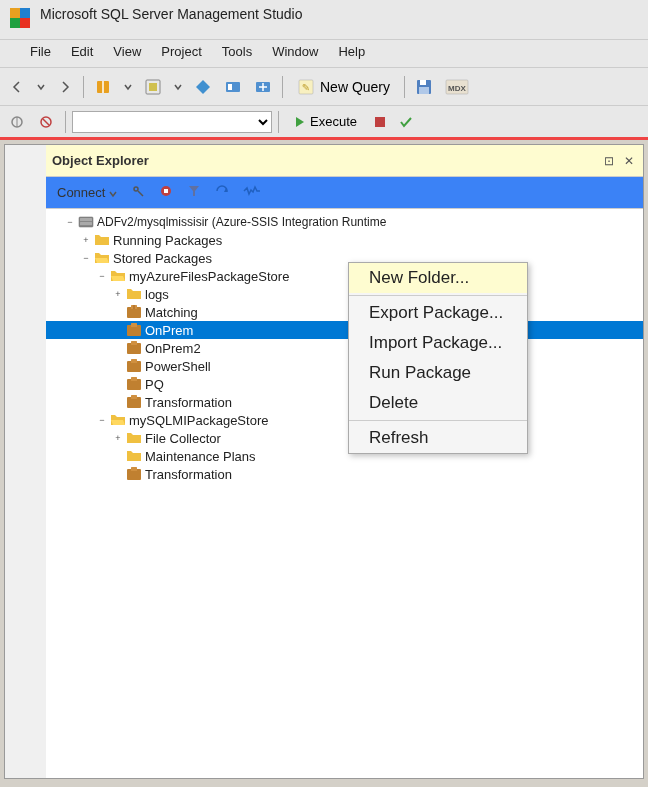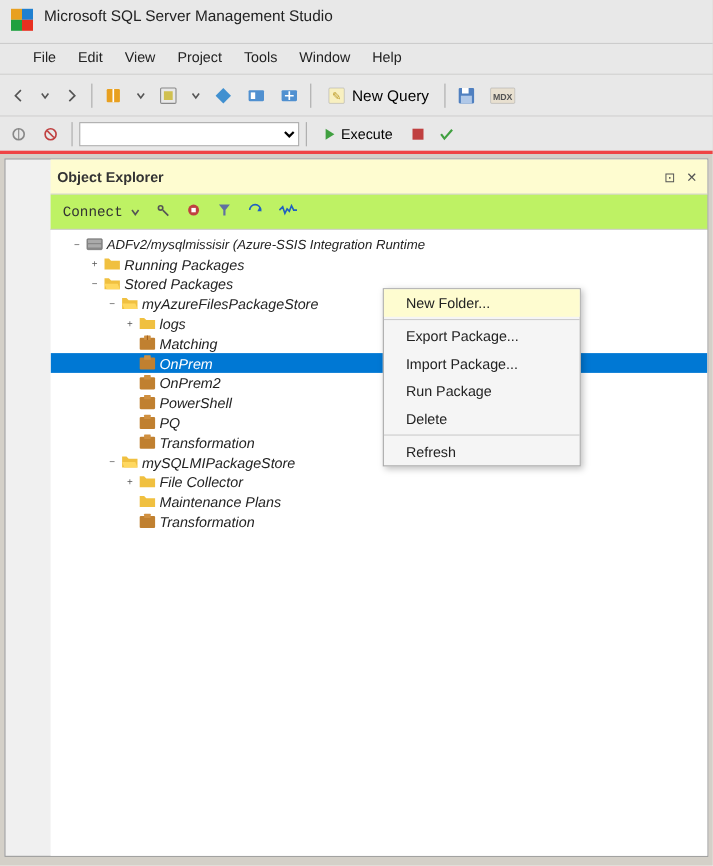--- a/index.html
+++ b/index.html
@@ -147,26 +147,25 @@
       cursor: pointer;
       color: #555;
       font-size: 12px;
       padding: 1px 3px;
     }
 
     
     .oe-toolbar {
       display: flex;
       align-items: center;
-      background: #bef264;
+      background: #3b82f6;
       padding: 3px 6px;
       border-bottom: 1px solid #ccc;
       gap: 4px;
       height: 32px;
-      font-family: Liberation Mono, monospace;
     }
     .oe-tool-btn {
       cursor: pointer;
       padding: 2px 4px;
       border: 1px solid transparent;
       border-radius: 2px;
       font-size: 13px;
       color: #333;
     }
 
@@ -204,38 +203,37 @@
       height: 16px;
       flex-shrink: 0;
       margin-right: 3px;
       display: inline-flex;
       align-items: center;
       justify-content: center;
     }
     .item-label {
       font-size: 13px;
       color: #222;
-      font-style: italic;
     }
 
     
     .context-menu {
       position: absolute;
       left: 348px;
       top: 262px;
       background: #f5f5f5;
       border: 1px solid #aaa;
       box-shadow: 2px 2px 6px rgba(0,0,0,0.25);
       z-index: 100;
       min-width: 180px;
     }
     .ctx-item {
       padding: 5px 20px;
       cursor: pointer;
-      font-size: 13px;
+      font-size: 17px;
       color: #222;
       white-space: nowrap;
     }
     .ctx-item.highlighted { background: #fefcd0; }
     .ctx-separator {
       height: 1px;
       background: #ccc;
       margin: 2px 0;
     }
   </style>

